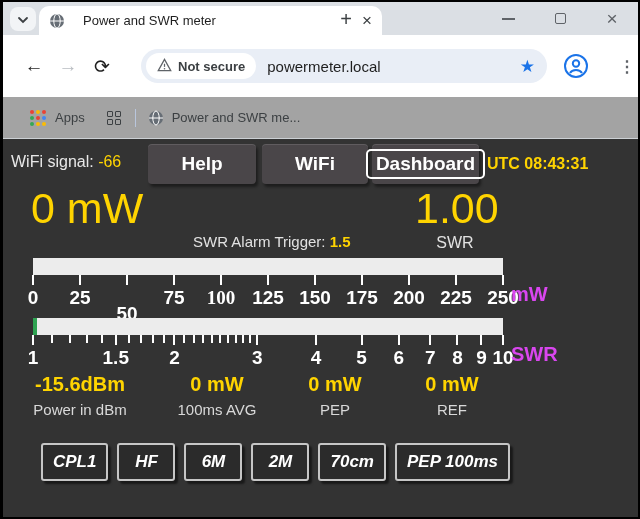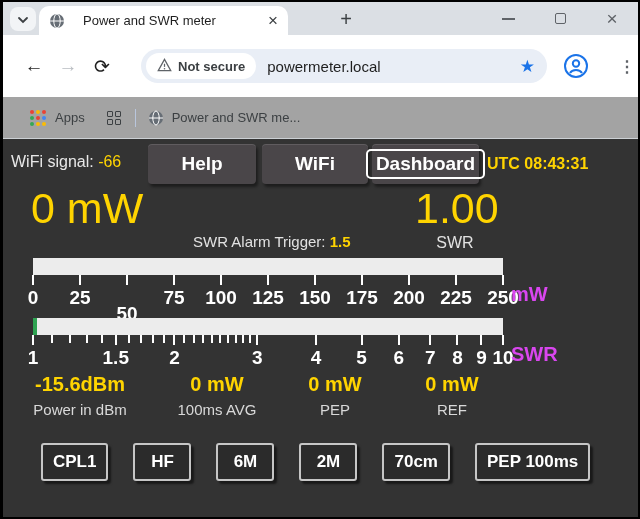--- a/index.html
+++ b/index.html
@@ -6,21 +6,21 @@
     --yellow:#ffd400; --green:#00cc55; --pagebg:#333333; --barbg:#ececec; --blue:#1a73e8;
   }
   *{box-sizing:border-box;}
   body{margin:0;background:#000;font-family:"Liberation Sans",sans-serif;}
   .screen{width:640px;height:519px;background:#000;padding:2px 2px 2px 3px;}
   .window{width:100%;height:100%;display:flex;flex-direction:column;overflow:hidden;background:#fff;}
 
   
   .tabstrip{height:33px;background:#dbdfe4;position:relative;flex:none;}
   .tab-search{position:absolute;left:7px;top:5px;width:26px;height:24px;border-radius:8px;background:#f2f4f6;display:flex;align-items:center;justify-content:center;}
-  .tab{position:absolute;left:36px;top:4px;width:249px;height:29px;background:#fff;border-radius:10px 10px 0 0;display:flex;align-items:center;padding:0 10px;}
+  .tab{position:absolute;left:36px;top:4px;width:343px;height:29px;background:#fff;border-radius:10px 10px 0 0;display:flex;align-items:center;padding:0 10px;}
   .tab-title{font-size:13px;color:#1f1f1f;margin-left:10px;flex:1;white-space:nowrap;overflow:hidden;}
   .tab-close{font-size:17px;color:#3c4043;margin-left:6px;line-height:1;}
   .new-tab{position:absolute;left:331px;top:5px;width:24px;height:24px;display:flex;align-items:center;justify-content:center;font-size:20px;color:#3c4043;}
   .win-controls{position:absolute;right:0;top:0;height:33px;display:flex;}
   .win-btn{width:52px;height:100%;display:flex;align-items:center;justify-content:center;color:#5f6368;}
   .minimize-bar{width:13px;height:2px;background:#5f6368;}
   .maximize-box{width:11px;height:11px;border:1.5px solid #5f6368;border-radius:2px;}
   .close-glyph{font-size:19px;font-weight:300;line-height:1;}
 
   
@@ -76,21 +76,21 @@
   #mw-unit{top:116px;} #swr-unit{top:176px;}
 
   .readout{position:absolute;top:234px;transform:translateX(-50%);text-align:center;}
   .readout:nth-child(1){left:77px;}
   .readout:nth-child(2){left:214px;}
   .readout:nth-child(3){left:332px;}
   .readout:nth-child(4){left:449px;}
   .ro-value{font-size:20px;font-weight:bold;color:var(--yellow);white-space:nowrap;}
   .ro-label{margin-top:5px;font-size:15px;color:#d9d9d9;white-space:nowrap;}
 
-  .band-buttons{position:absolute;left:38px;top:304px;display:flex;gap:25px;}
+  .band-buttons{position:absolute;left:38px;top:304px;display:flex;gap:9px;font-style:italic;}
   .btn-band{min-width:58px;height:38px;background:#2b2b2b;border:2px solid #c6c6c6;border-radius:3px;display:flex;align-items:center;justify-content:center;padding:0 10px;color:#fff;font-weight:bold;font-size:17px;box-shadow:3px 3px 2px rgba(0,0,0,.5);}
 </style>
 </head>
 <body>
 
 <div class="screen">
   <div class="window">
 
     <div class="tabstrip">
       <div class="tab-search">
@@ -224,21 +224,21 @@
             <div class="tick" style="left: 70%;"></div>
             <div class="tick" style="left: 80%;"></div>
             <div class="tick" style="left: 90%;"></div>
             <div class="tick" style="left: 100%;"></div>
           </div>
         <div class="tick-labels">
             <div class="tick-label" style="left: 0%;">0</div>
             <div class="tick-label" style="left: 10%;">25</div>
             <div class="tick-label" style="left: 20%; margin-top: 16px;">50</div>
             <div class="tick-label" style="left: 30%;">75</div>
-            <div class="tick-label" style="left: 40%;">100</div>
+            <div class="tick-label" style="left: 40%; font-family: Liberation Serif, serif;">100</div>
             <div class="tick-label" style="left: 50%;">125</div>
             <div class="tick-label" style="left: 60%;">150</div>
             <div class="tick-label" style="left: 70%;">175</div>
             <div class="tick-label" style="left: 80%;">200</div>
             <div class="tick-label" style="left: 90%;">225</div>
             <div class="tick-label" style="left: 100%;">250</div>
           </div>
       </div>
       <div class="meter-unit" id="mw-unit">mW</div>
 

